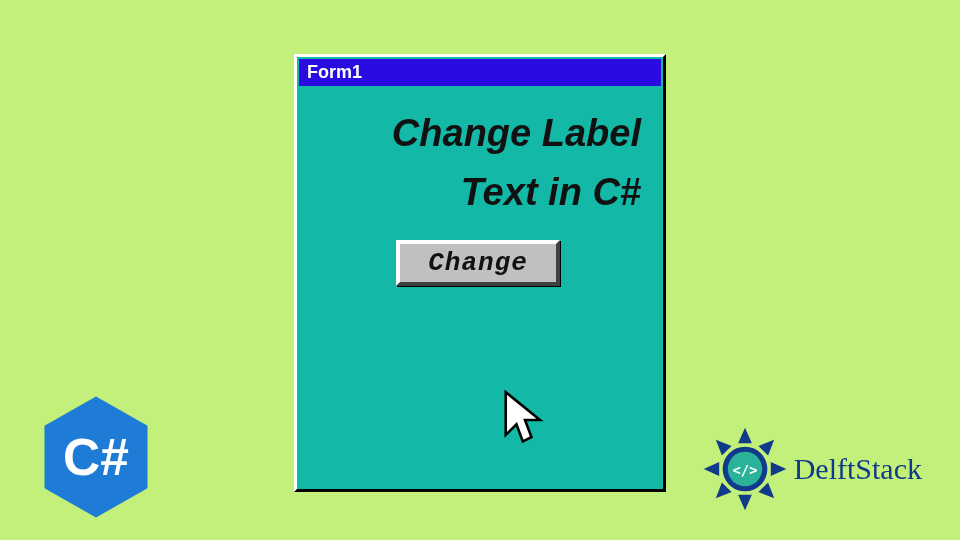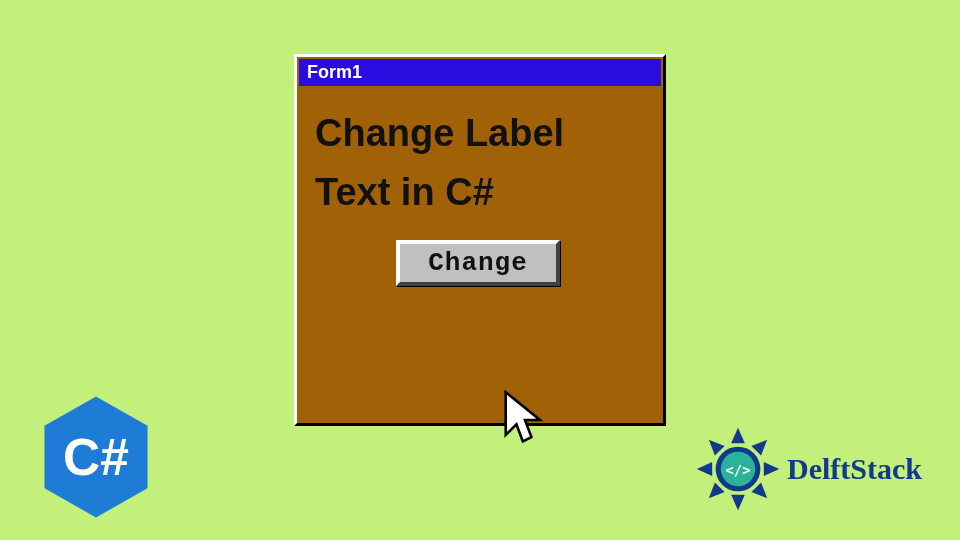--- a/index.html
+++ b/index.html
@@ -13,39 +13,40 @@
       background: #c3f07a;
       position: relative;
       overflow: hidden;
       font-family: sans-serif;
     }
     .window {
       position: absolute;
       left: 294px;
       top: 54px;
       width: 372px;
-      height: 372px;
-      background: #a16207;
+      height: 438px;
+      background: #14b8a6;
       border-top: 3px solid #ffffff;
       border-left: 3px solid #ffffff;
       border-right: 3px solid #000000;
       border-bottom: 3px solid #000000;
     }
     .titlebar {
       background: #2a0be0;
       color: #ffffff;
       padding: 3px 8px;
       font-family: "Comic Sans MS", cursive, sans-serif;
       font-weight: bold;
       font-size: 18px;
       margin: 2px;
     }
     .client-area {
       padding: 10px 22px 10px 18px;
-      text-align: left;
+      text-align: right;
+      font-style: italic;
     }
     .label-text {
       font-family: "Comic Sans MS", cursive, sans-serif;
       font-weight: 700;
       font-size: 38px;
       line-height: 1.55;
       color: #111;
       margin-top: 6px;
     }
     .btn-area {
@@ -93,21 +94,21 @@
       gap: 6px;
     }
     .delft-rosette {
       width: 86px;
       height: 86px;
     }
     .delft-text {
       font-family: Georgia, "Times New Roman", serif;
       font-size: 30px;
       color: #113a8b;
-      font-weight: 700;
+      font-weight: 400;
     }
   </style>
 </head>
 <body>
 
 <div class="window">
   <div class="titlebar">
     <span>Form1</span>
   </div>
   <div class="client-area">

